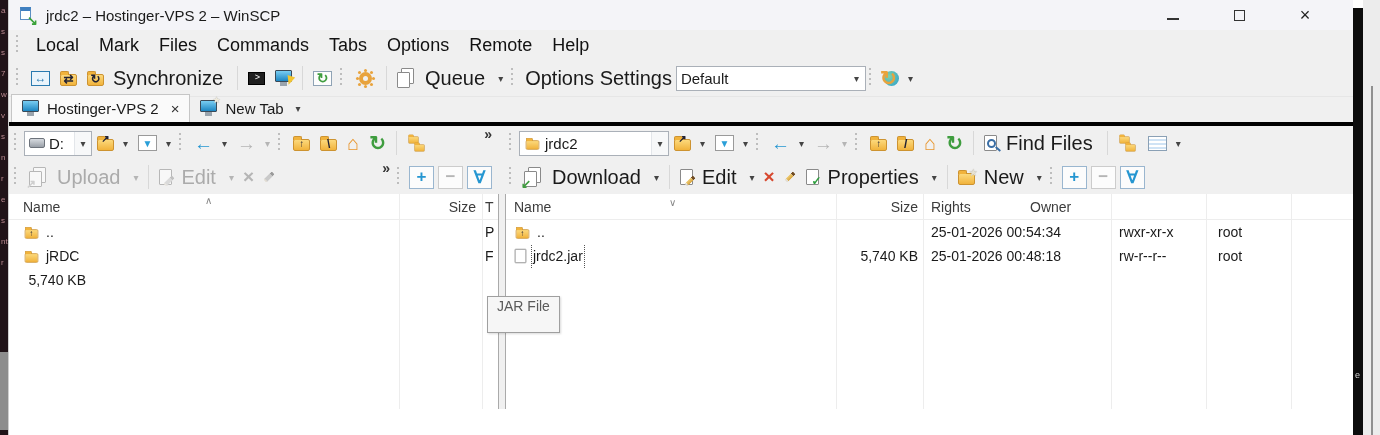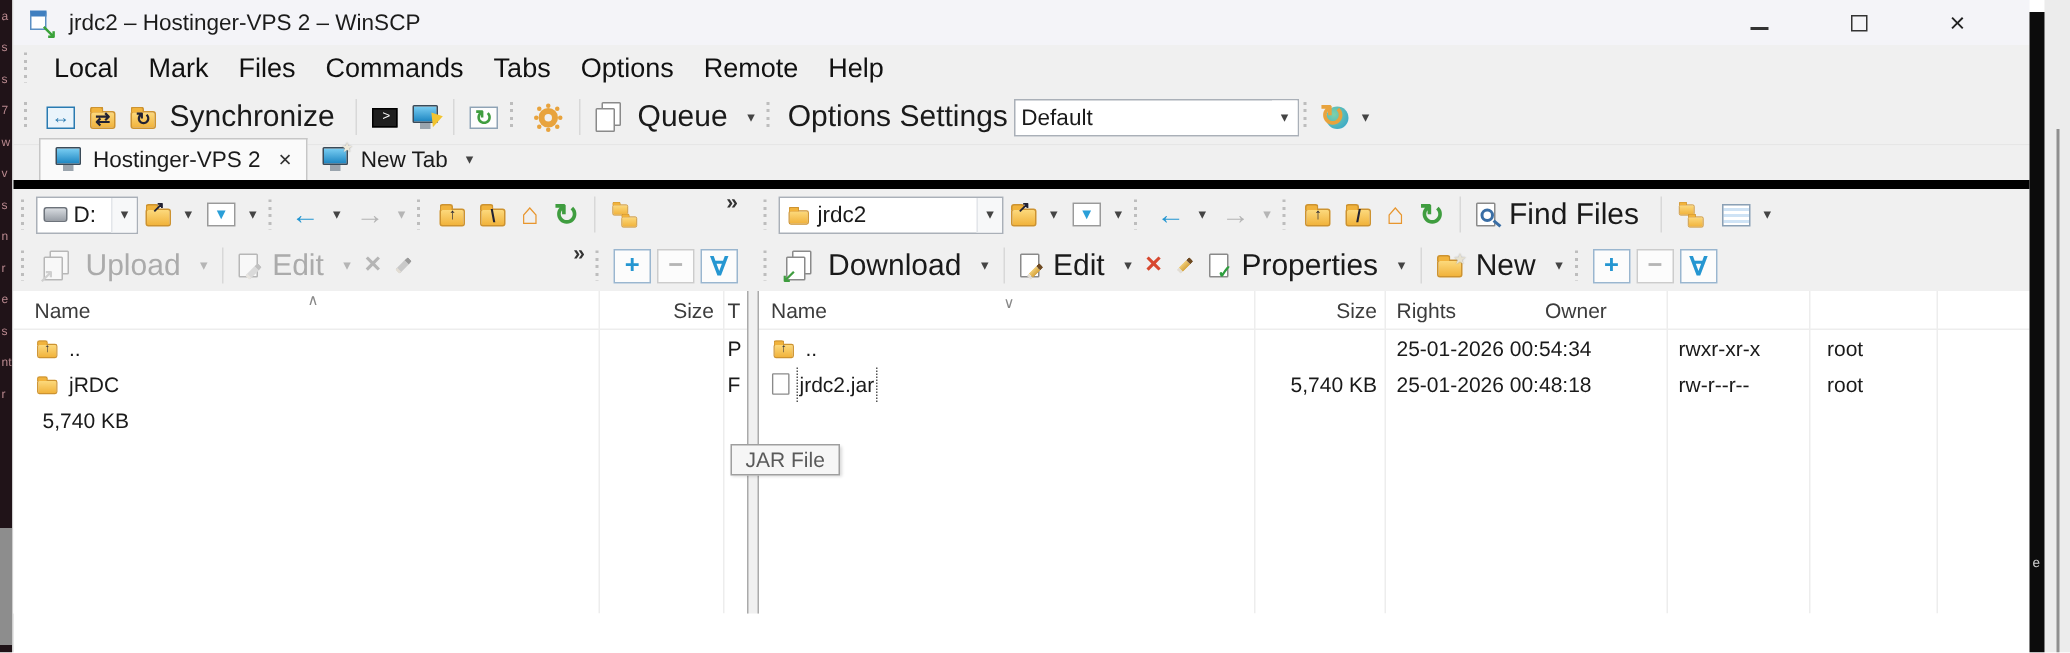--- a/index.html
+++ b/index.html
@@ -89,21 +89,21 @@
   .winscp-ic { width:17px; height:17px; position:relative; }
   .winscp-ic .sq { position:absolute; left:1px; top:0; width:11px; height:13px; background:#fff; border:1px solid #5b8fc3; border-top:4px solid #3f7fc0; }
   .winscp-ic .ar { position:absolute; right:-2px; bottom:-3px; font-size:13px; color:#3aa23a; font-weight:bold; line-height:1; }
 
   
   .combo { display:flex; align-items:center; background:#fff; border:1px solid #aab0b8; height:25px; padding-left:4px; gap:4px; }
   .combo .cbtext { font-size:15px; }
   .combo .cbbtn { margin-left:auto; width:17px; height:100%; display:flex; align-items:center; justify-content:center; color:#444; font-size:10px; border-left:1px solid #e3e6ea; background:#f7f8f9; }
 
   
-  .tabbar { height:29px; background:#f0f0f0; display:flex; align-items:flex-end; padding-left:17px; border-bottom:6px solid #000000; }
+  .tabbar { height:29px; background:#f0f0f0; display:flex; align-items:flex-end; padding-left:2px; border-bottom:4px solid #000000; }
   .tab { display:flex; align-items:center; gap:8px; padding:0 10px; height:28px; font-size:15px; }
   .tab.active { background:#fafafa; border:1px solid #c6c6c6; border-bottom:none; }
   .tab .closex { font-size:15px; color:#333; margin-left:4px; }
 
   
   .paneltools, .cmdtools { position:relative; height:34px; background:#f0f0f0; }
   .ptg { position:absolute; top:0; height:34px; display:flex; align-items:center; }
   .ptg.lg { left:2px; width:487px; }
   .ptg.rg { left:497px; right:0; }
   .cmdtools .lbl.dis, .dis-label { color:#ababab; }
@@ -135,21 +135,21 @@
   .rc-size { width:87px; text-align:right; padding-right:5px; }
   .rc-changed { width:188px; padding-left:8px; }
   .rc-rights { width:95px; padding-left:8px; }
   .rc-owner { width:85px; padding-left:12px; }
   .hdr-name-l { width:390px; padding-left:14px; }
   .hdr-name-r { width:330px; padding-left:8px; }
   .focusrect { outline:1px dotted #555; outline-offset:1px; }
   .rowic { transform:scale(.9); }
 
   
-  .tooltip { position:absolute; left:487px; top:296px; z-index:70; background:#f6f6f6; border:1px solid #9f9f9f; color:#5a5a5a; font-size:14px; padding:1px 9px 2px 9px; box-shadow:1px 1px 2px rgba(0,0,0,.15); }
+  .tooltip { position:absolute; left:487px; top:296px; z-index:70; background:#f6f6f6; border:1px solid #9f9f9f; color:#5a5a5a; font-size:14px; padding:1px 9px 18px 9px; box-shadow:1px 1px 2px rgba(0,0,0,.15); }
 </style>
 </head>
 <body>
 
 <div class="bg-left">
   <span class="frag">a
 s
 s
 7
 w

